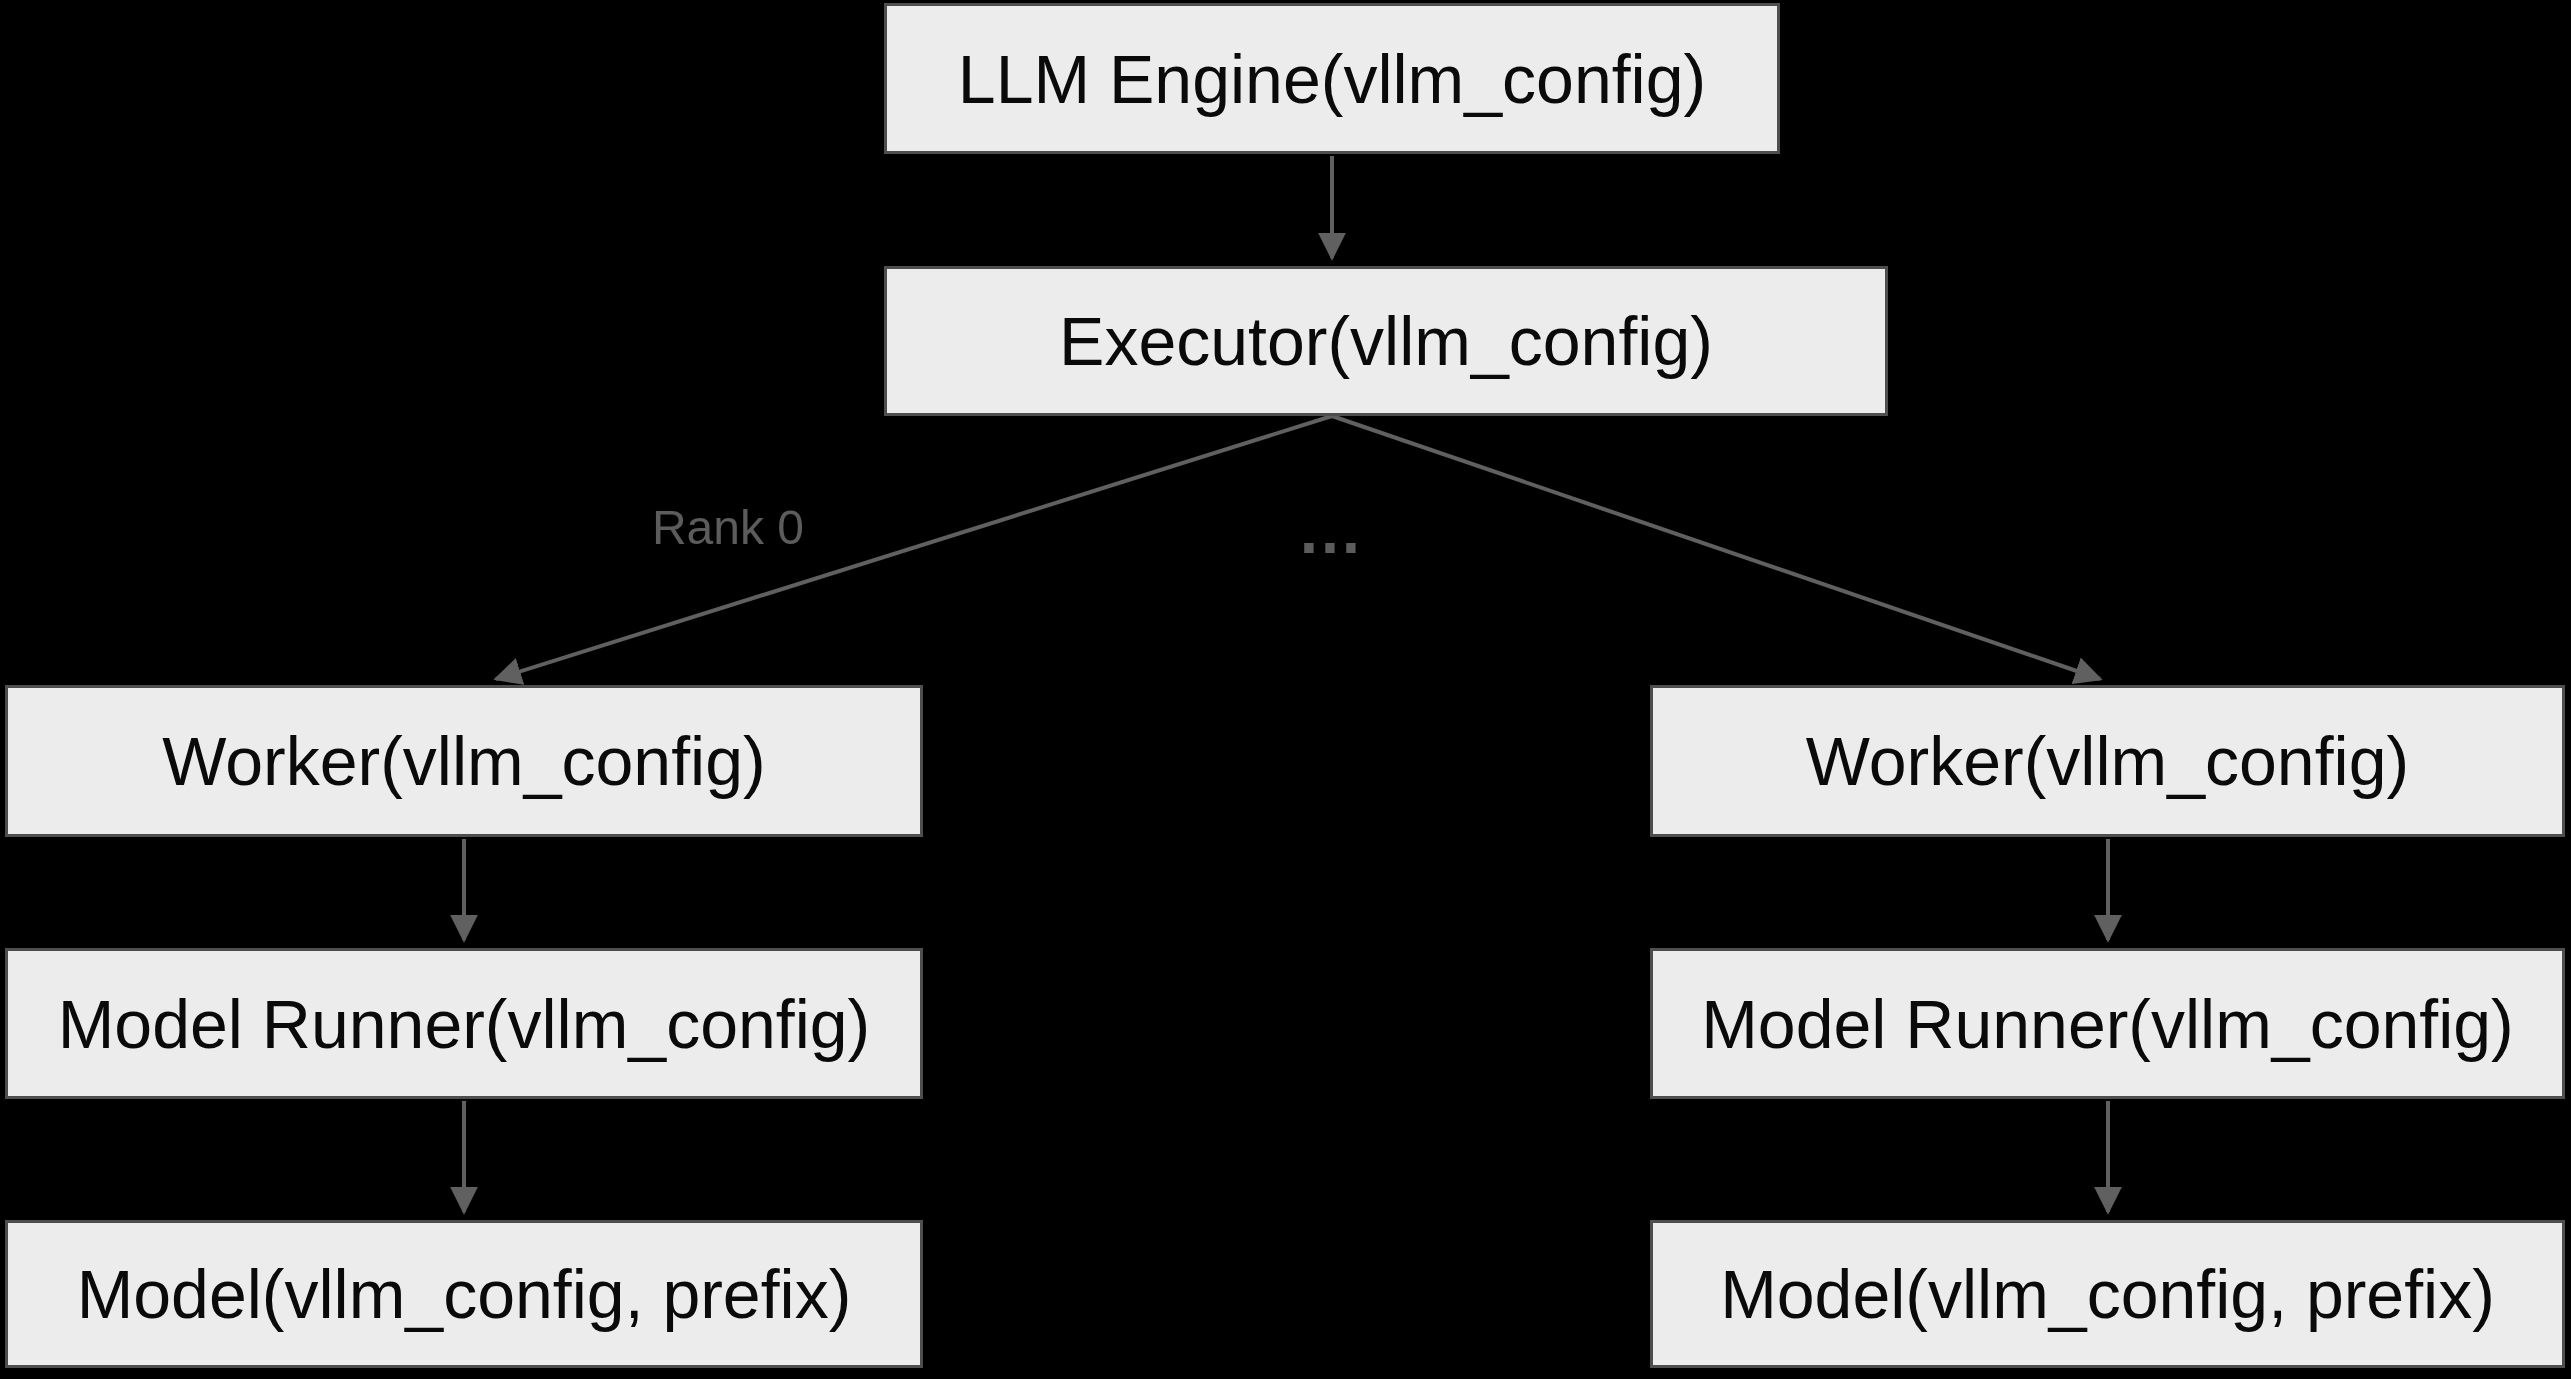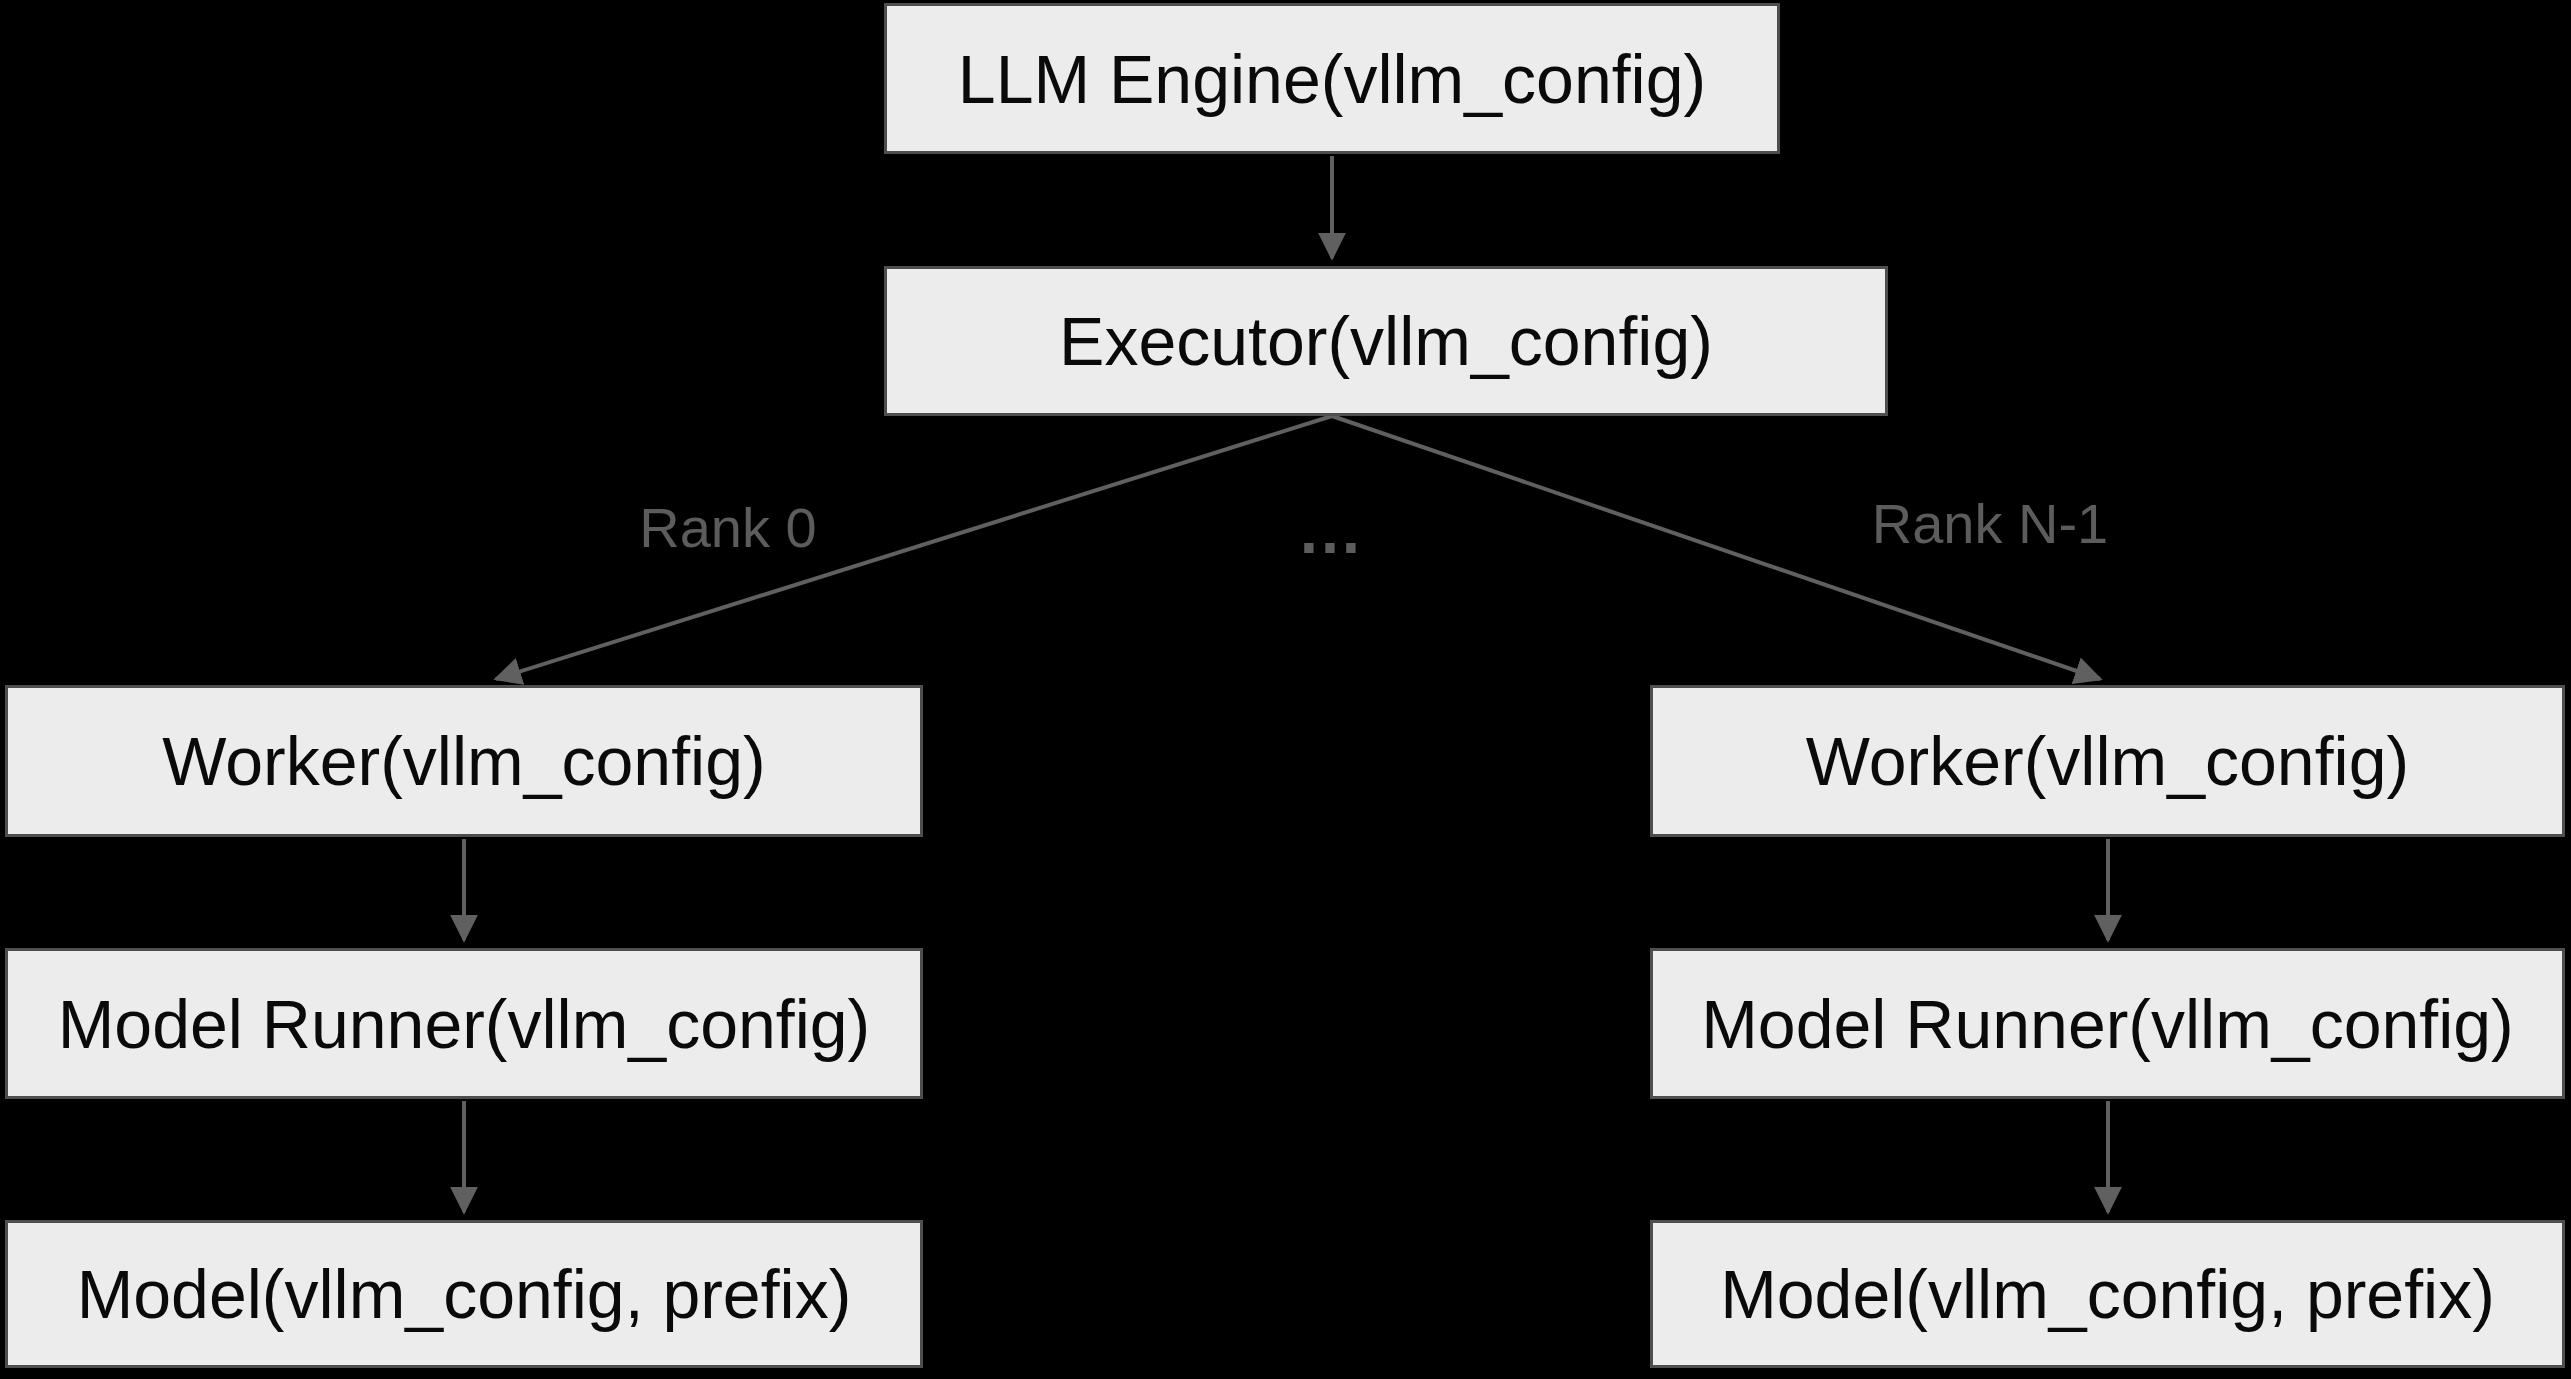--- a/index.html
+++ b/index.html
@@ -37,21 +37,21 @@
     color: #0a0a0a;
     font-size: 68px;
     font-weight: 500;
     letter-spacing: 0px;
     white-space: nowrap;
   }
   .edge-label {
     position: absolute;
     transform: translate(-50%, -50%);
     color: #5c5c5c;
-    font-size: 56px;
+    font-size: 48px;
     font-weight: 500;
     white-space: nowrap;
   }
   .edge-label.dots {
     font-weight: bold;
     font-size: 66px;
   }
 </style>
 </head>
 <body>
@@ -80,21 +80,20 @@
   </div>
 
   <div class="node" style="left:884px; top:266px; width:1004px; height:150px;">
     <span>Executor(vllm_config)</span>
   </div>
 
   <div class="edge-label" style="left:728px; top:527px;">Rank 0</div>
 
   <div class="edge-label dots" style="left:1330px; top:530px;">…</div>
 
-  <div class="edge-label" style="left:1990px; top:523px;">Rank N-1</div>
 
   <div class="node" style="left:5px; top:685px; width:918px; height:152px;">
     <span>Worker(vllm_config)</span>
   </div>
 
   <div class="node" style="left:1650px; top:685px; width:915px; height:152px;">
     <span>Worker(vllm_config)</span>
   </div>
 
   <div class="node" style="left:5px; top:948px; width:918px; height:151px;">

